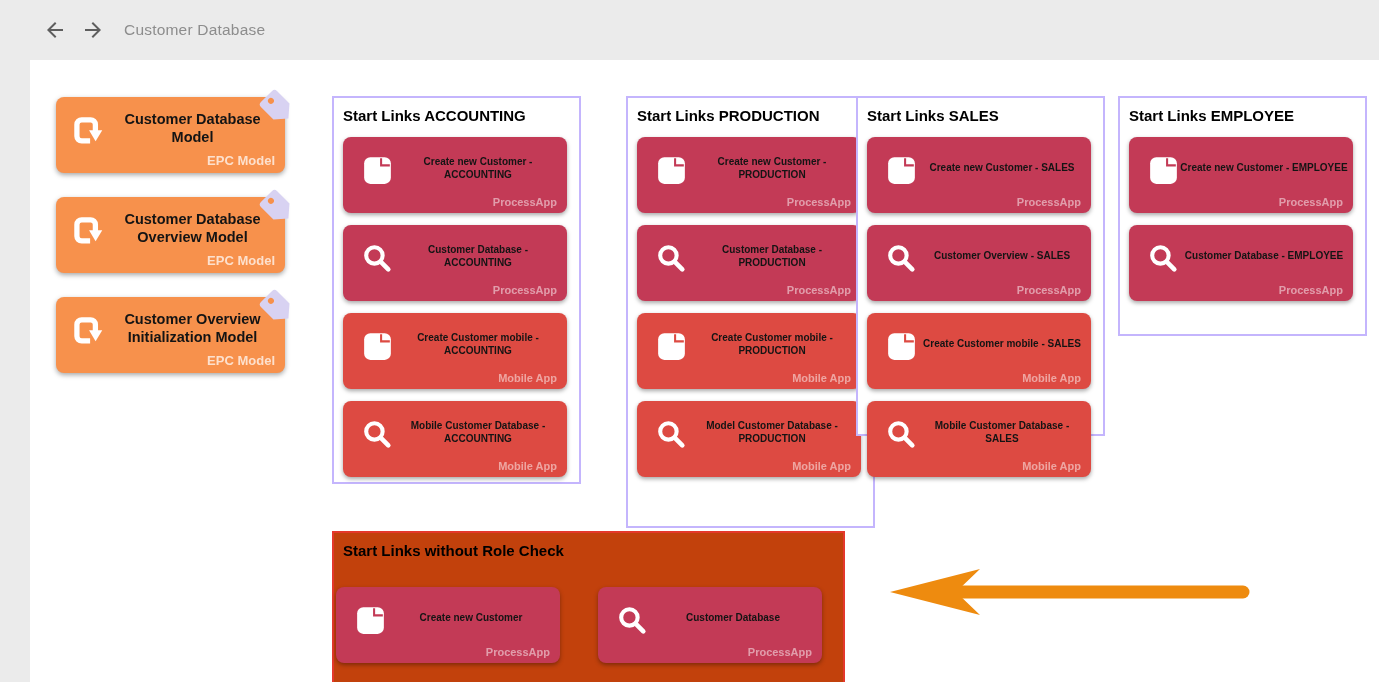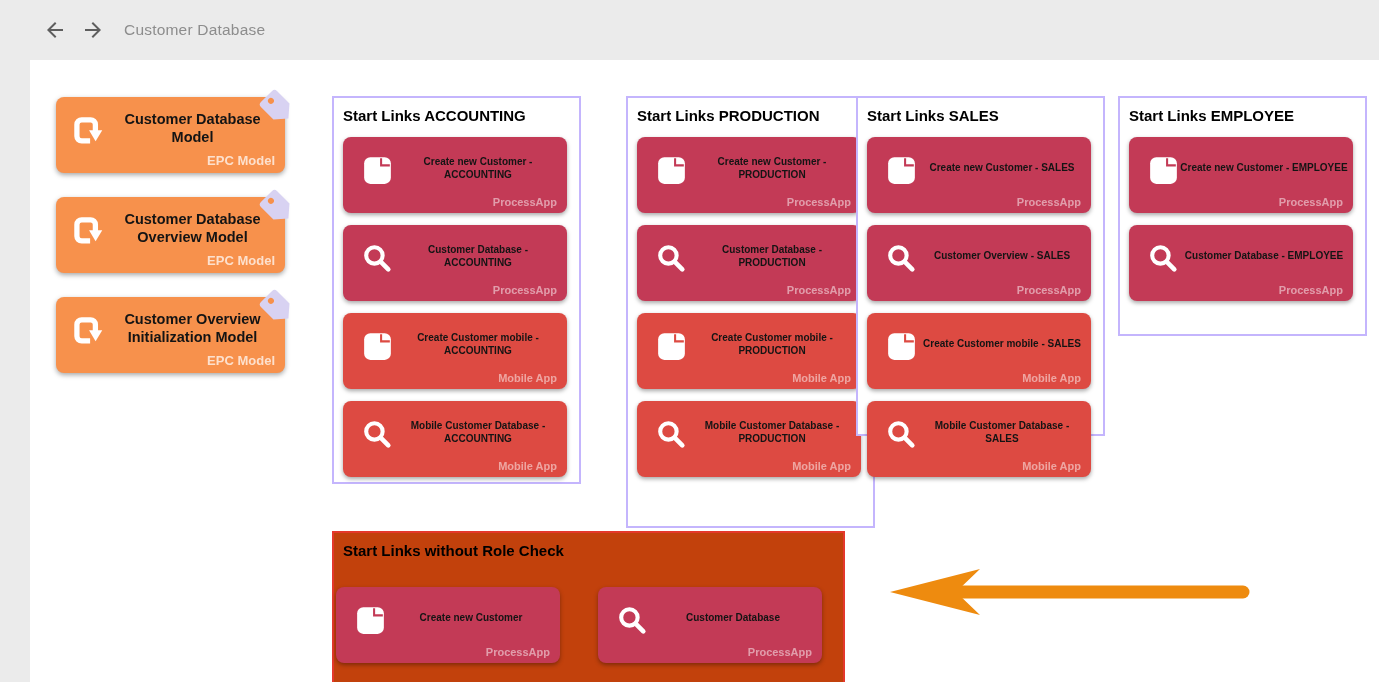--- a/index.html
+++ b/index.html
@@ -226,21 +226,21 @@
         <span class="c-title">Create Customer mobile - PRODUCTION</span>
         <span class="c-sub">Mobile App</span>
       </div>
       <div class="start-card card--mobile">
         <span class="c-icon">
           <svg width="37" height="37" viewBox="0 0 36 36">
             <circle cx="15" cy="15" r="8" fill="none" stroke="#fff" stroke-width="4"></circle>
             <line x1="21.5" y1="21.5" x2="28.5" y2="28.5" stroke="#fff" stroke-width="4.5" stroke-linecap="round"></line>
           </svg>
         </span>
-        <span class="c-title">Mobile Customer Database - PRODUCTION</span>
+        <span class="c-title">Model Customer Database - PRODUCTION</span>
         <span class="c-sub">Mobile App</span>
       </div>
     </div>
   </div>
 
   <div class="group" id="group-sales">
     <div class="group-title">Start Links SALES</div>
     <div class="group-cards">
       <div class="start-card card--process">
         <span class="c-icon">

